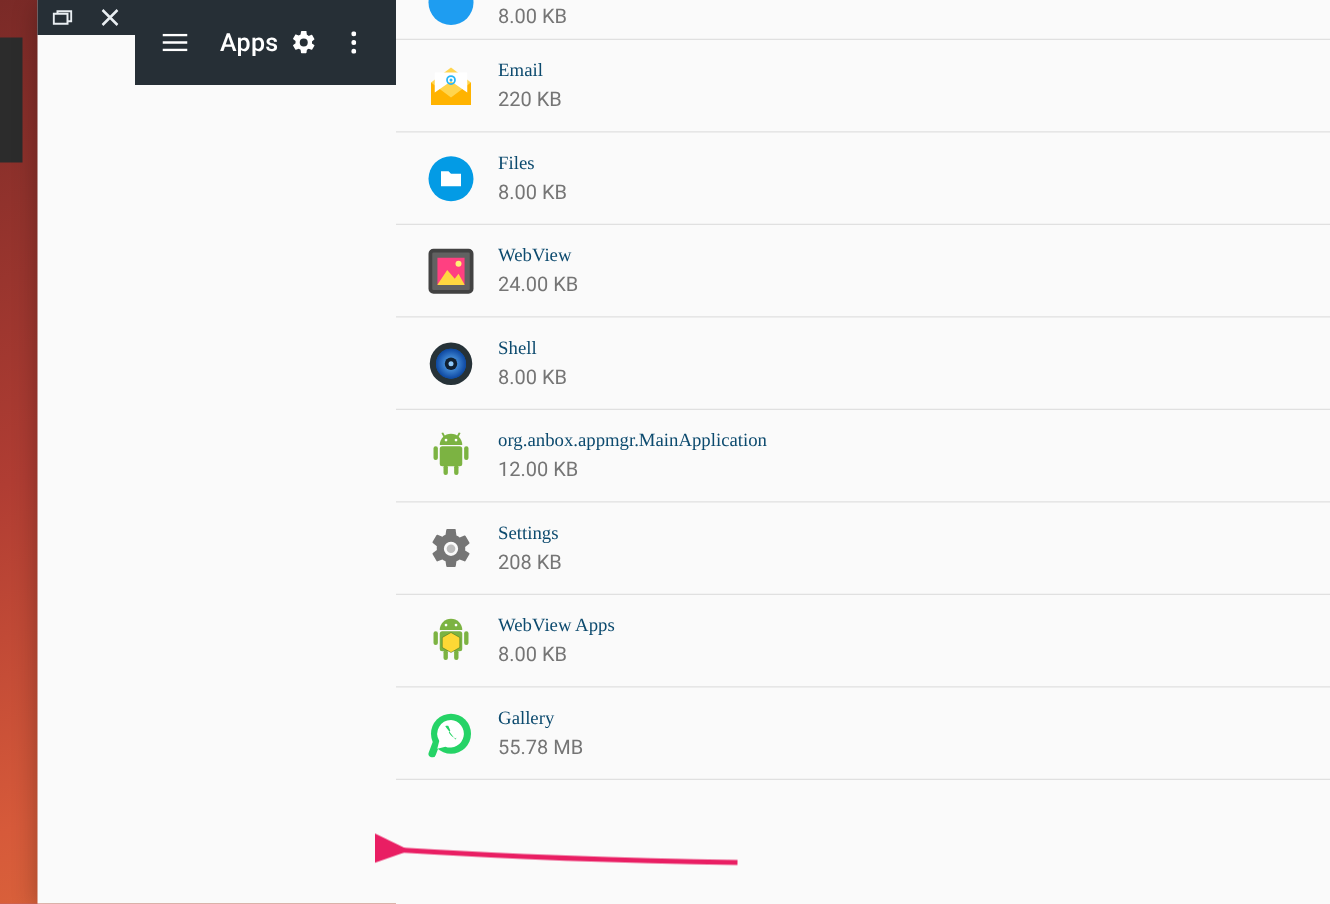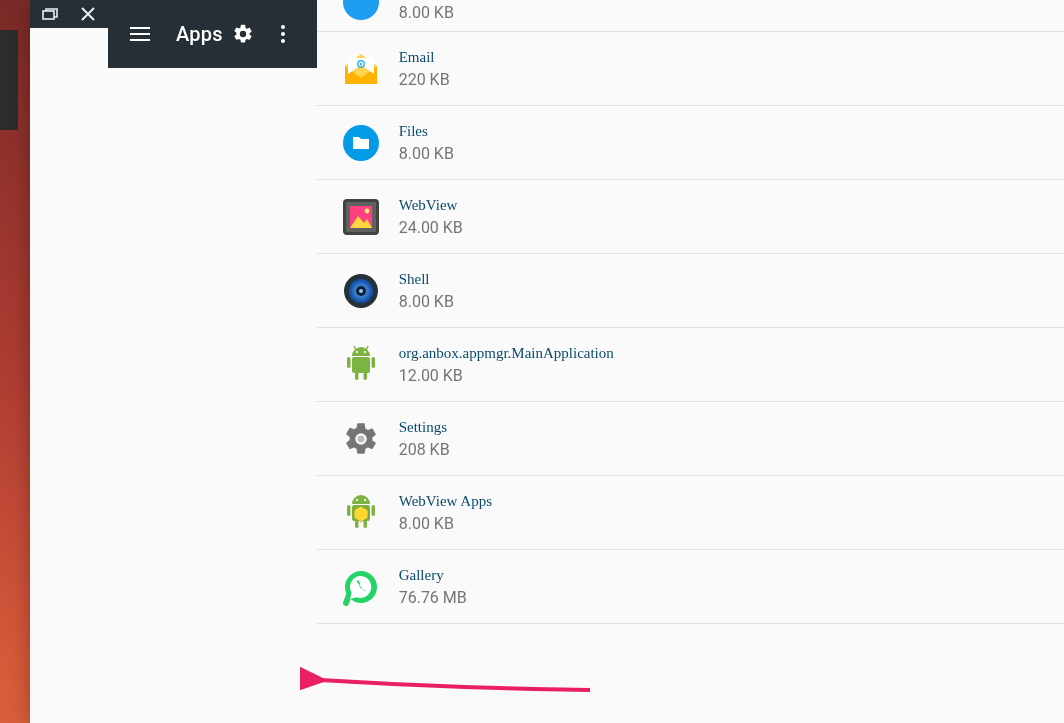--- a/index.html
+++ b/index.html
@@ -259,21 +259,21 @@
         <div class="icon-slot">
           <svg width="38" height="38" viewBox="0 0 38 38">
               <circle cx="19" cy="19" r="16" fill="#25d366"></circle>
               <path d="M4 35l3-8" stroke="#25d366" stroke-width="6" stroke-linecap="round"></path>
               <path d="M19 8a11 11 0 0 0-9.4 16.7L8 31l6.5-1.7A11 11 0 1 0 19 8z" fill="#fff"></path>
               <path d="M14.5 13.2c.3-.7.6-.7.9-.7h.8c.3 0 .6 0 .9.7s1.1 2.6 1.2 2.8.1.4-.1.7-.3.4-.6.7-.4.4-.2.8 1 1.6 2.1 2.6c1.4 1.2 2.6 1.6 3 1.8s.6.1.8-.1.9-1 .1.1-1.2 1.2-1.3.3-.1.6 0c.3.1 1.9.9 2.2 1.1s.5.2.6.4.1.9-.2 1.8-1.9 1.7-2.6 1.7-2.3.3-5.3-1.1c-3.6-1.7-5.9-5.3-6.1-5.5s-1.4-1.9-1.4-3.6.9-2.6 1.2-2.9z" fill="#25d366"></path>
             </svg>
         </div>
         <div class="text-slot">
           <div class="app-name">Gallery</div>
-          <div class="app-size">76.76 MB</div>
+          <div class="app-size">55.78 MB</div>
         </div>
       </div>
 
     </div>
   </div>
 
 </div>
 
 <svg class="annotation-arrow" viewBox="0 0 300 60">
   <defs>

